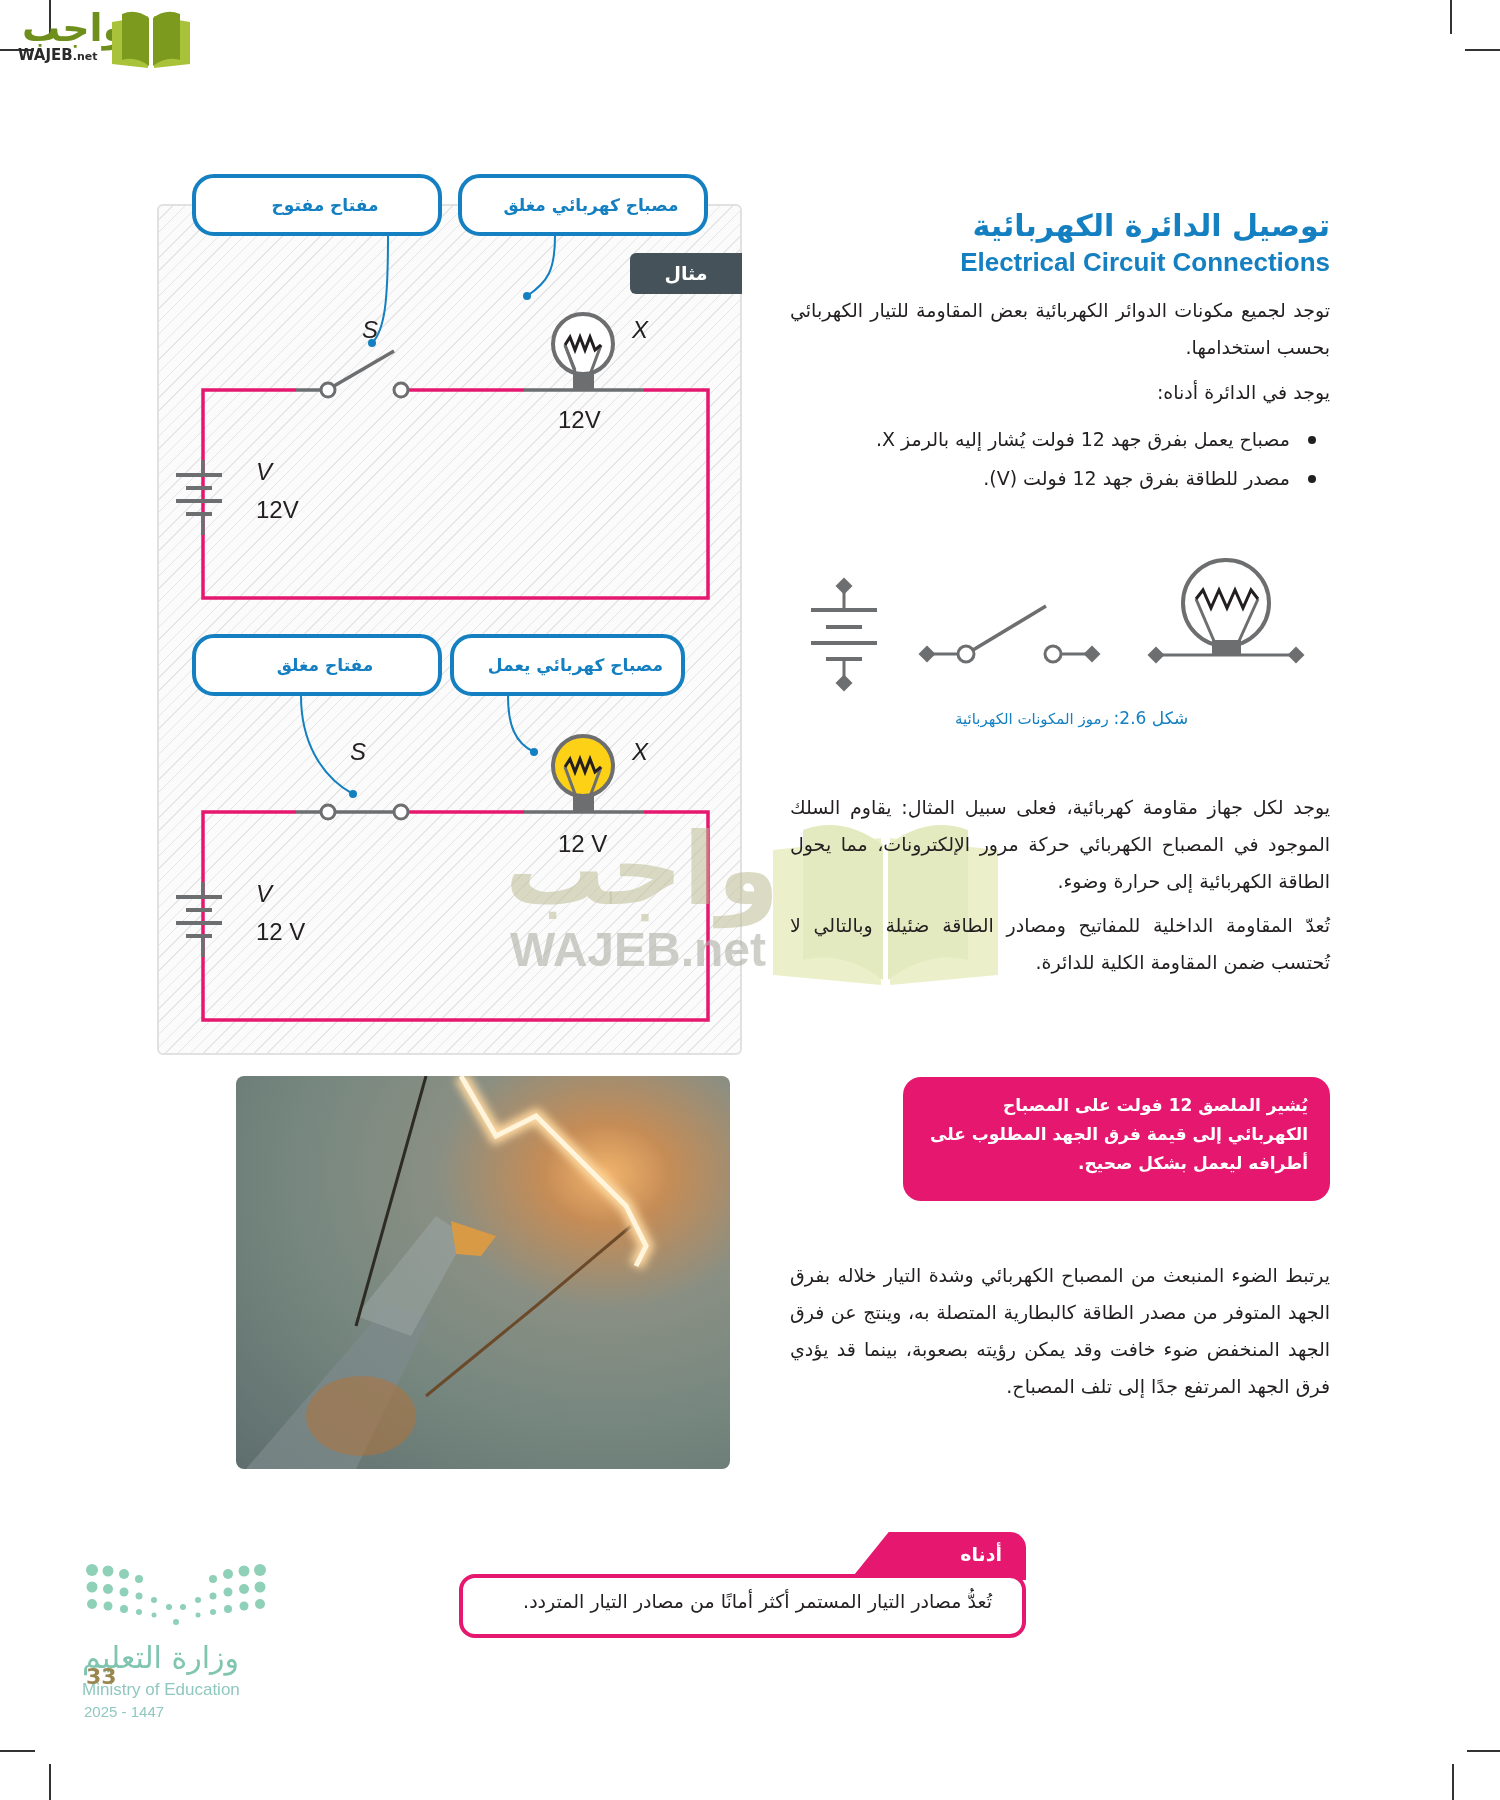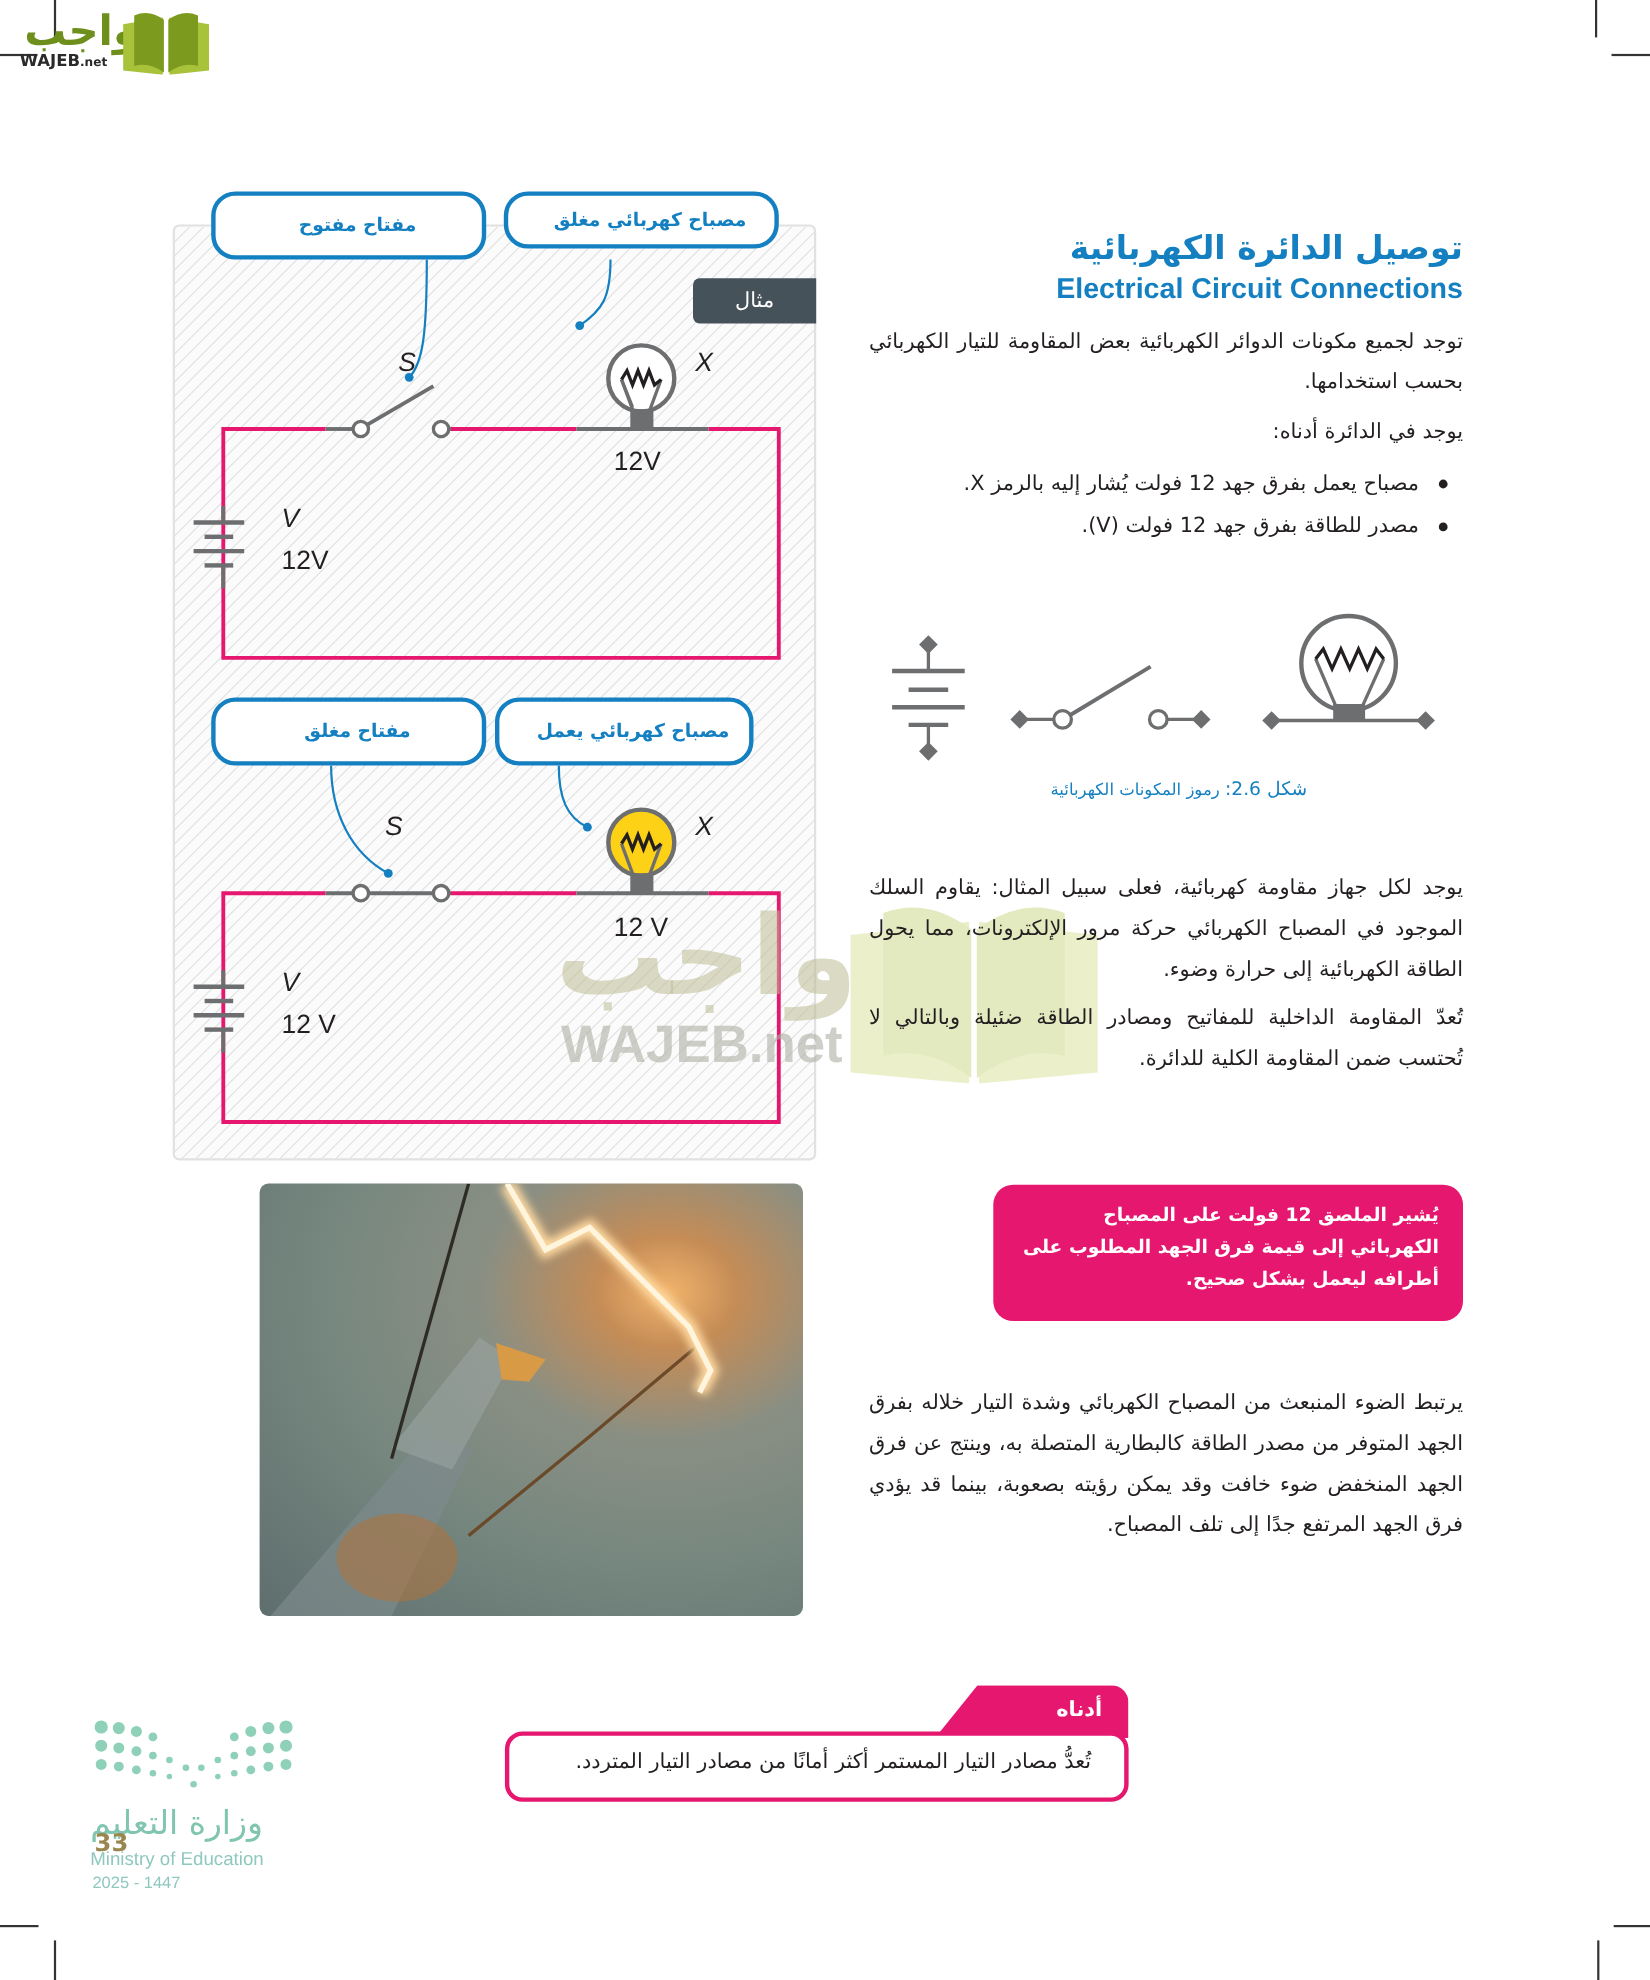--- a/index.html
+++ b/index.html
@@ -22,21 +22,21 @@
   .panel {
     left: 157px; top: 204px; width: 585px; height: 851px;
     border: 2px solid #e1e1e1; border-radius: 6px;
     background-color: #fbfbfb;
     background-image: repeating-linear-gradient(135deg, #e6e6e6 0px, #e6e6e6 1px, transparent 1px, transparent 9px);
     box-sizing: border-box;
   }
   .tag {
     left: 630px; top: 253px; width: 112px; height: 41px;
     background: #46525a; color: #fff; border-radius: 6px 0 0 6px;
-    font-size: 19px; font-weight: normal; text-align: center; line-height: 41px; direction: rtl;
+    font-size: 19px; font-weight: bold; text-align: center; line-height: 41px; direction: rtl;
   }
   .callout {
     position: absolute; box-sizing: border-box;
     border: 4px solid #1480c1; border-radius: 22px; background: #fff;
     color: #1480c1; font-size: 17px; font-weight: bold;
     display: flex; align-items: center; justify-content: center; direction: rtl; padding-left: 16px;
   }
   .circuit-label { position: absolute; font-size: 24px; color: #231f20; font-family: "Liberation Sans", sans-serif; }
   .circuit-label.it { font-style: italic; }
 
@@ -197,21 +197,21 @@
       <rect x="1290" y="649" width="12" height="12" transform="rotate(45 1296 655)" fill="#6d6e70"></rect>
       <circle cx="1226" cy="603" r="43" fill="#fff" stroke="#6d6e70" stroke-width="4"></circle>
       <rect x="1212" y="640" width="29" height="15" fill="#6d6e70"></rect>
       <line x1="1196" y1="599" x2="1214" y2="641" stroke="#6d6e70" stroke-width="3"></line>
       <line x1="1258" y1="599" x2="1239" y2="641" stroke="#6d6e70" stroke-width="3"></line>
       <polyline points="1196,599 1203,590 1211,608 1219,590 1227,608 1235,590 1243,608 1251,590 1258,599" stroke="#231f20" stroke-width="3"></polyline>
     </g>
   </g>
 </svg>
 
-<div class="callout" style="left:458px;top:174px;width:250px;height:52px;">
+<div class="callout" style="left:458px;top:174px;width:250px;height:62px;">
     <span>مصباح كهربائي مغلق</span>
   </div>
 <div class="callout" style="left:192px;top:174px;width:250px;height:62px;">
     <span>مفتاح مفتوح</span>
   </div>
 <div class="callout" style="left:450px;top:634px;width:235px;height:62px;">
     <span>مصباح كهربائي يعمل</span>
   </div>
 <div class="callout" style="left:192px;top:634px;width:250px;height:62px;">
     <span>مفتاح مغلق</span>

